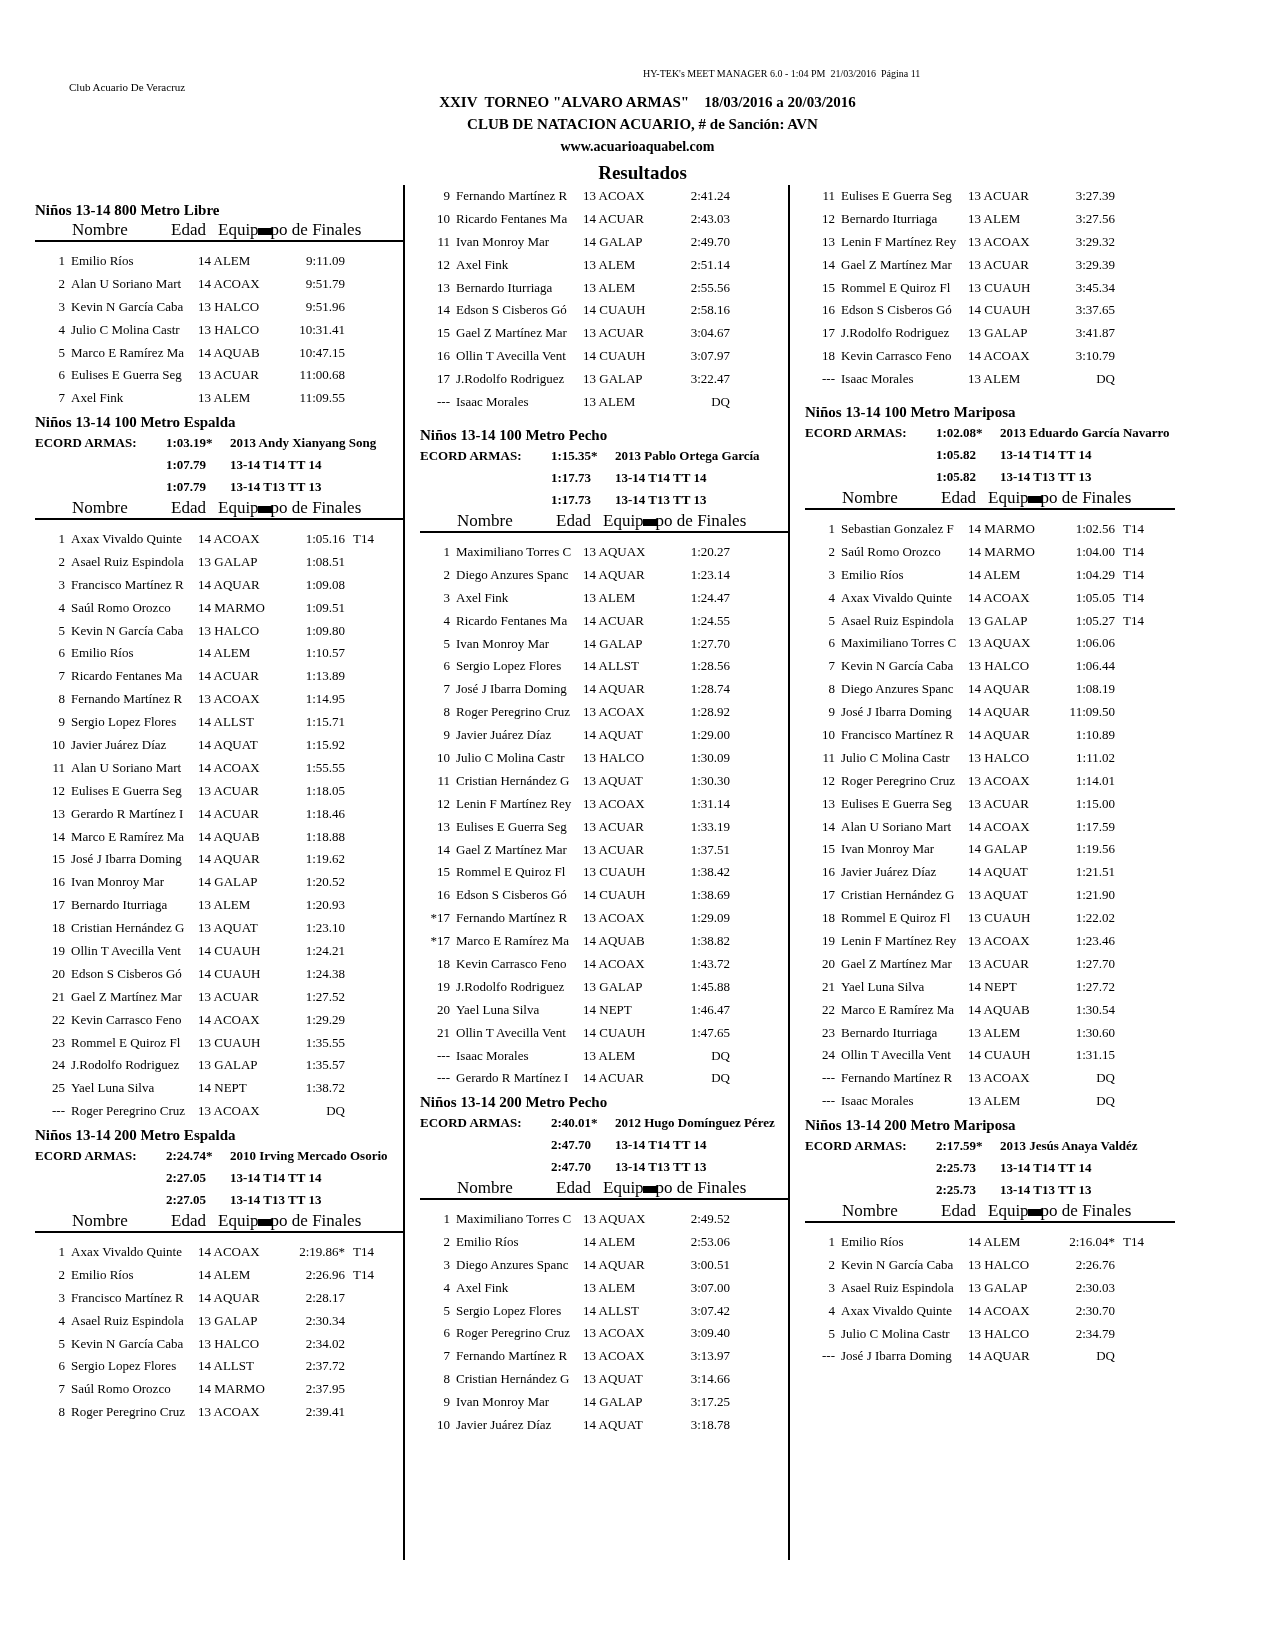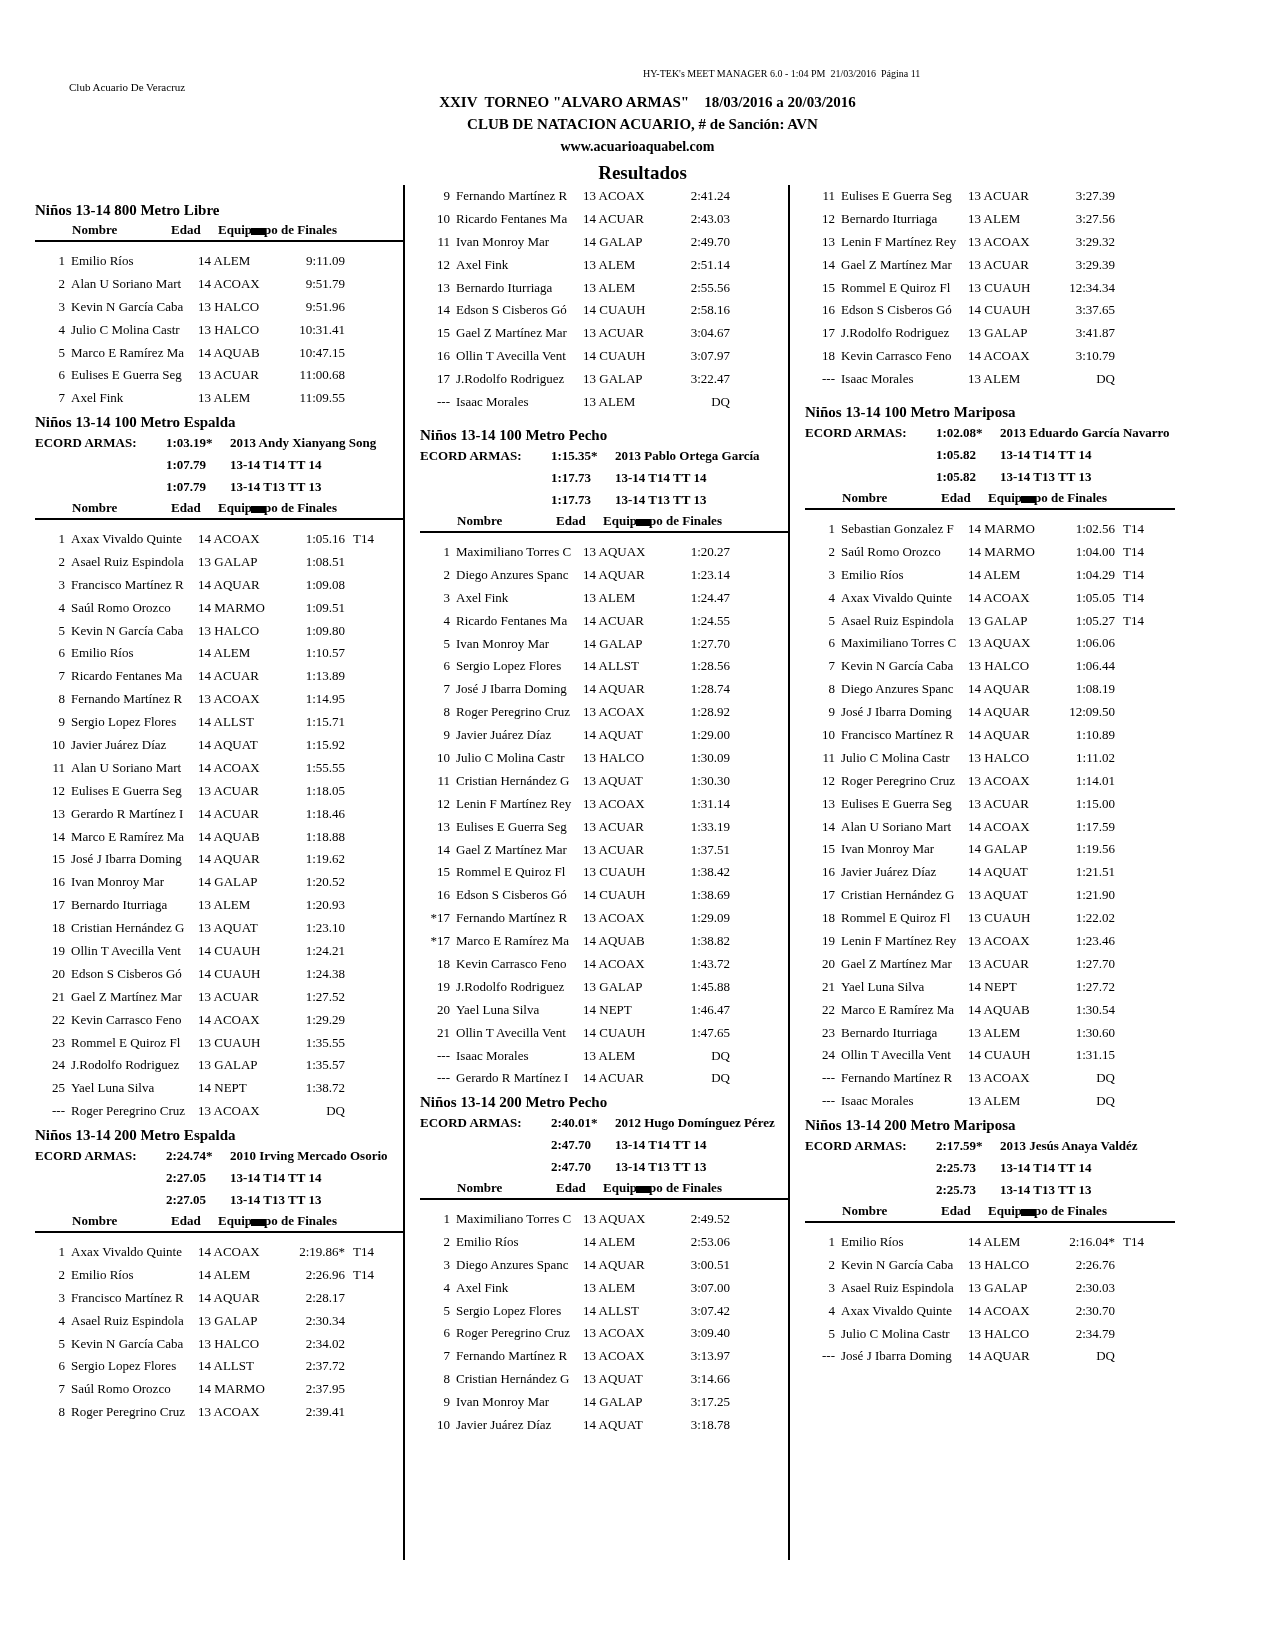--- a/index.html
+++ b/index.html
@@ -13,21 +13,21 @@
   .t3 { top: 139px; font-size: 14px; }
   .t4 { top: 162px; font-size: 19px; left: 5px; }
   .vline { position: absolute; width: 2px; background: #000; }
   .col { position: absolute; }
   .event { position: absolute; left: 0; }
   .ev-title { font-weight: bold; font-size: 15px; height: 20px; line-height: 20px; white-space: nowrap; }
   .rec { font-weight: bold; font-size: 13px; height: 22px; line-height: 22px; white-space: nowrap; position: relative; }
   .rec .lbl { position: absolute; left: 0; }
   .rec .tm { position: absolute; left: 131px; }
   .rec .rest { position: absolute; left: 195px; }
-  .colhead { font-weight: bold; font-size: 13px; height: 20px; line-height: 20px; position: relative; white-space: nowrap; border-bottom: 2px solid #000; }
+  .colhead { font-weight: normal; font-size: 17px; height: 20px; line-height: 20px; position: relative; white-space: nowrap; border-bottom: 2px solid #000; }
   .colhead .n { position: absolute; left: 37px; }
   .colhead .e { position: absolute; left: 136px; }
   .colhead .q { position: absolute; left: 183px; }
   .colhead .blk { display: inline-block; width: 14px; height: 7px; background: #000; vertical-align: middle; margin: 0 -1px; }
   .row { font-size: 13px; height: 22.9px; line-height: 22.9px; position: relative; white-space: nowrap; }
   .row .pl { position: absolute; left: 0; width: 30px; text-align: right; }
   .row .nm { position: absolute; left: 36px; width: 126px; overflow: hidden; }
   .row .ag { position: absolute; left: 163px; }
   .row .tm2 { position: absolute; left: 230px; width: 80px; text-align: right; }
   .row .tg { position: absolute; left: 318px; }
@@ -787,21 +787,21 @@
         <span class="pl">14</span>
         <span class="nm">Gael Z Martínez Mar</span>
         <span class="ag">13 ACUAR</span>
         <span class="tm2">3:29.39</span>
         <span class="tg"></span>
       </div>
       <div class="row">
         <span class="pl">15</span>
         <span class="nm">Rommel E Quiroz Fl</span>
         <span class="ag">13 CUAUH</span>
-        <span class="tm2">12:34.34</span>
+        <span class="tm2">3:45.34</span>
         <span class="tg"></span>
       </div>
       <div class="row">
         <span class="pl">16</span>
         <span class="nm">Edson S Cisberos Gó</span>
         <span class="ag">14 CUAUH</span>
         <span class="tm2">3:37.65</span>
         <span class="tg"></span>
       </div>
       <div class="row">
@@ -902,21 +902,21 @@
         <span class="pl">8</span>
         <span class="nm">Diego Anzures Spanc</span>
         <span class="ag">14 AQUAR</span>
         <span class="tm2">1:08.19</span>
         <span class="tg"></span>
       </div>
       <div class="row">
         <span class="pl">9</span>
         <span class="nm">José J Ibarra Doming</span>
         <span class="ag">14 AQUAR</span>
-        <span class="tm2">12:09.50</span>
+        <span class="tm2">11:09.50</span>
         <span class="tg"></span>
       </div>
       <div class="row">
         <span class="pl">10</span>
         <span class="nm">Francisco Martínez R</span>
         <span class="ag">14 AQUAR</span>
         <span class="tm2">1:10.89</span>
         <span class="tg"></span>
       </div>
       <div class="row">

